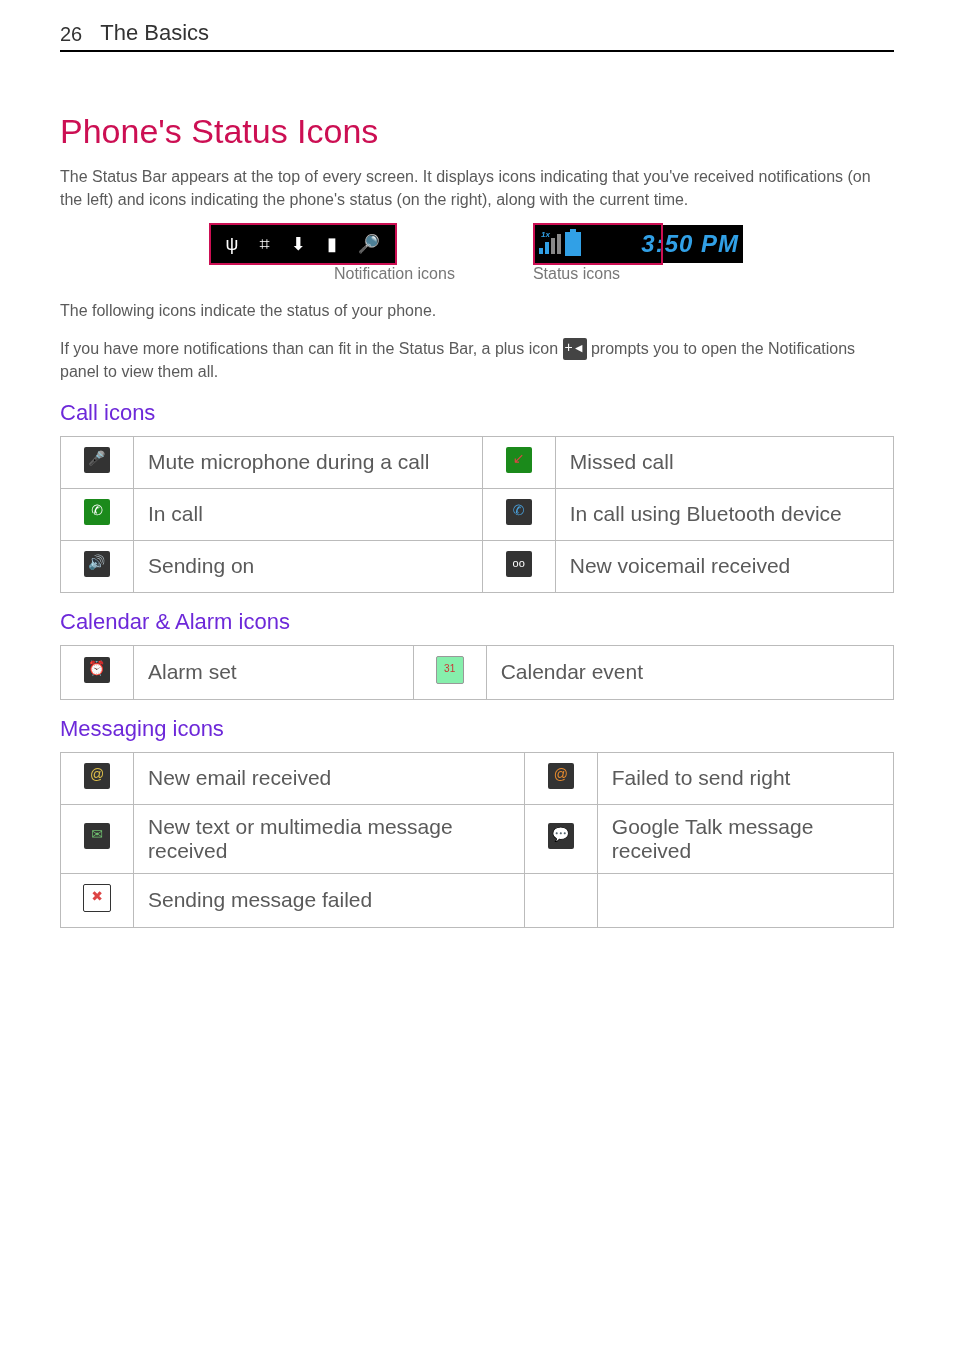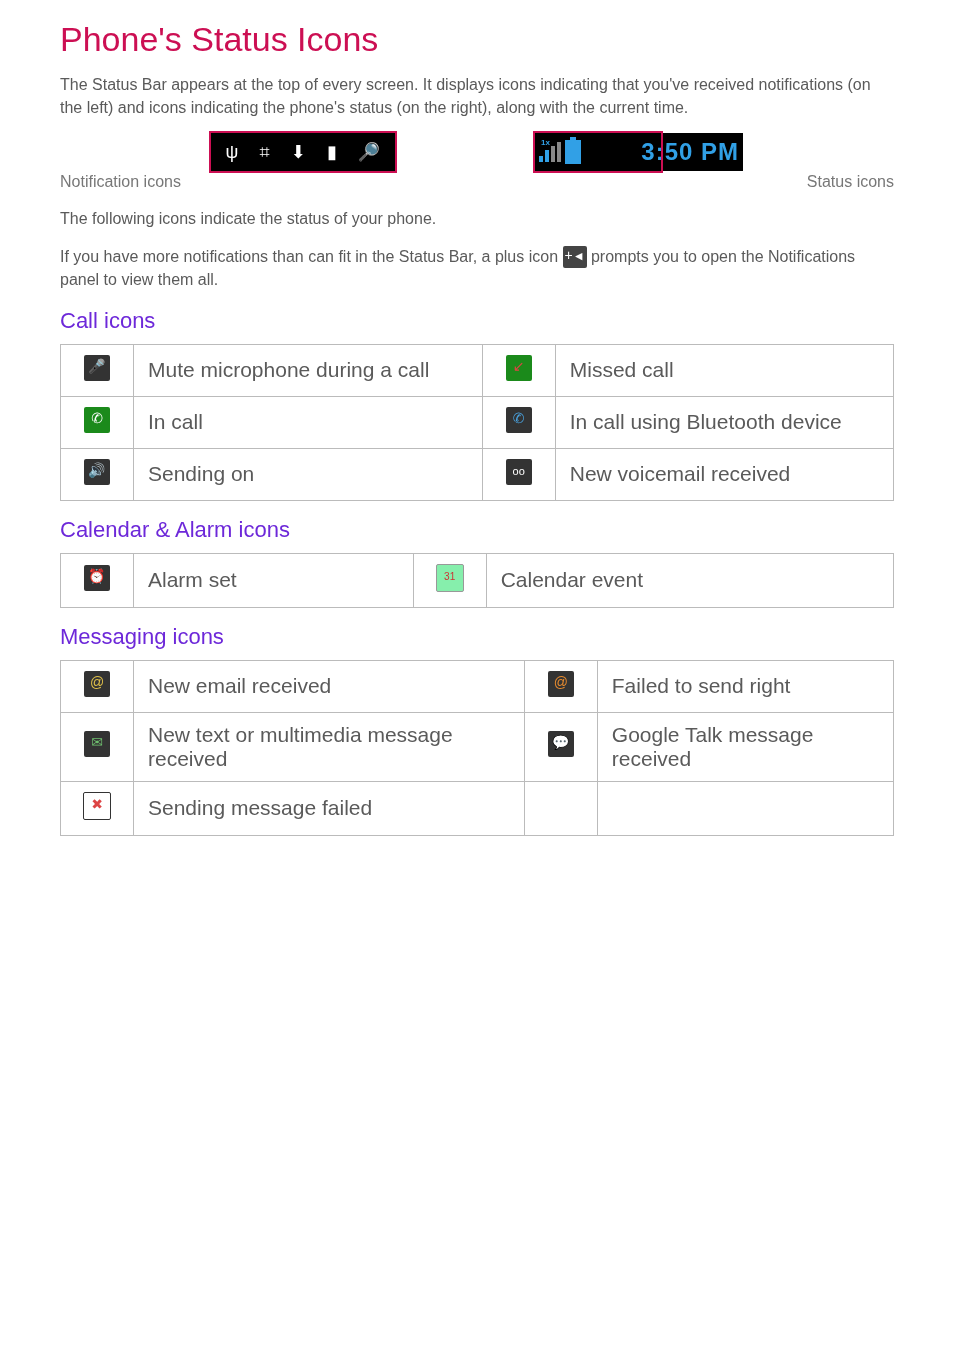--- a/index.html
+++ b/index.html
@@ -59,20 +59,21 @@
     position: relative;
   }
   .sb-left {
     width: 176px;
     justify-content: space-around;
   }
   .sb-right {
     width: 200px;
     justify-content: flex-start;
     gap: 4px;
+    font-style: italic;
   }
   .sb-left-wrap { position: relative; display:inline-block; }
   .sb-right-wrap { position: relative; display:inline-block; }
   .sb-outline {
     position: absolute;
     border: 2px solid #cc0f53;
     top: -2px; bottom: -2px;
   }
   .sb-left-wrap .sb-outline { left: -2px; right: -2px; }
   .sb-right-wrap .sb-outline { left: -2px; right: 80px; }
@@ -102,21 +103,21 @@
     width: 14px; height: 22px;
     border: 1px solid #31a0e6;
     background:#31a0e6;
   }
   .battery:before {
     content:"";
     position:absolute; top:-4px; left:4px; width:6px; height:3px; background:#31a0e6;
   }
   .caption-row {
     display:flex;
-    justify-content:space-between;
+    justify-content:center;
     gap: 78px;
     font-size: 16px;
     color:#777;
     margin-bottom: 16px;
   }
   .inline-icon {
     display:inline-block;
     width:24px;height:22px;
     background:#444;
     vertical-align:middle;
@@ -180,20 +181,24 @@
   .icon-box .sym.blue { color:#4aa3e0; }
   .icon-box .sym.yellow { color:#e0c14a; }
   .icon-box .sym.greenish { color:#6fbf6f; }
   td.desc { }
 </style>
 </head>
 <body>
 
 <div class="page">
 
+  <div class="page-header">
+    <span class="page-number">26</span>
+    <span class="section-title">The Basics</span>
+  </div>
 
   <h1 class="title">Phone's Status Icons</h1>
 
   <p class="body">The Status Bar appears at the top of every screen. It displays icons indicating that you've received notifications (on the left) and icons indicating the phone's status (on the right), along with the current time.</p>
 
   <div class="status-bar-illustration">
     <span class="sb-left-wrap">
       <span class="sb sb-left">
         <span class="glyph">ψ</span>
         <span class="glyph">⌗</span>

